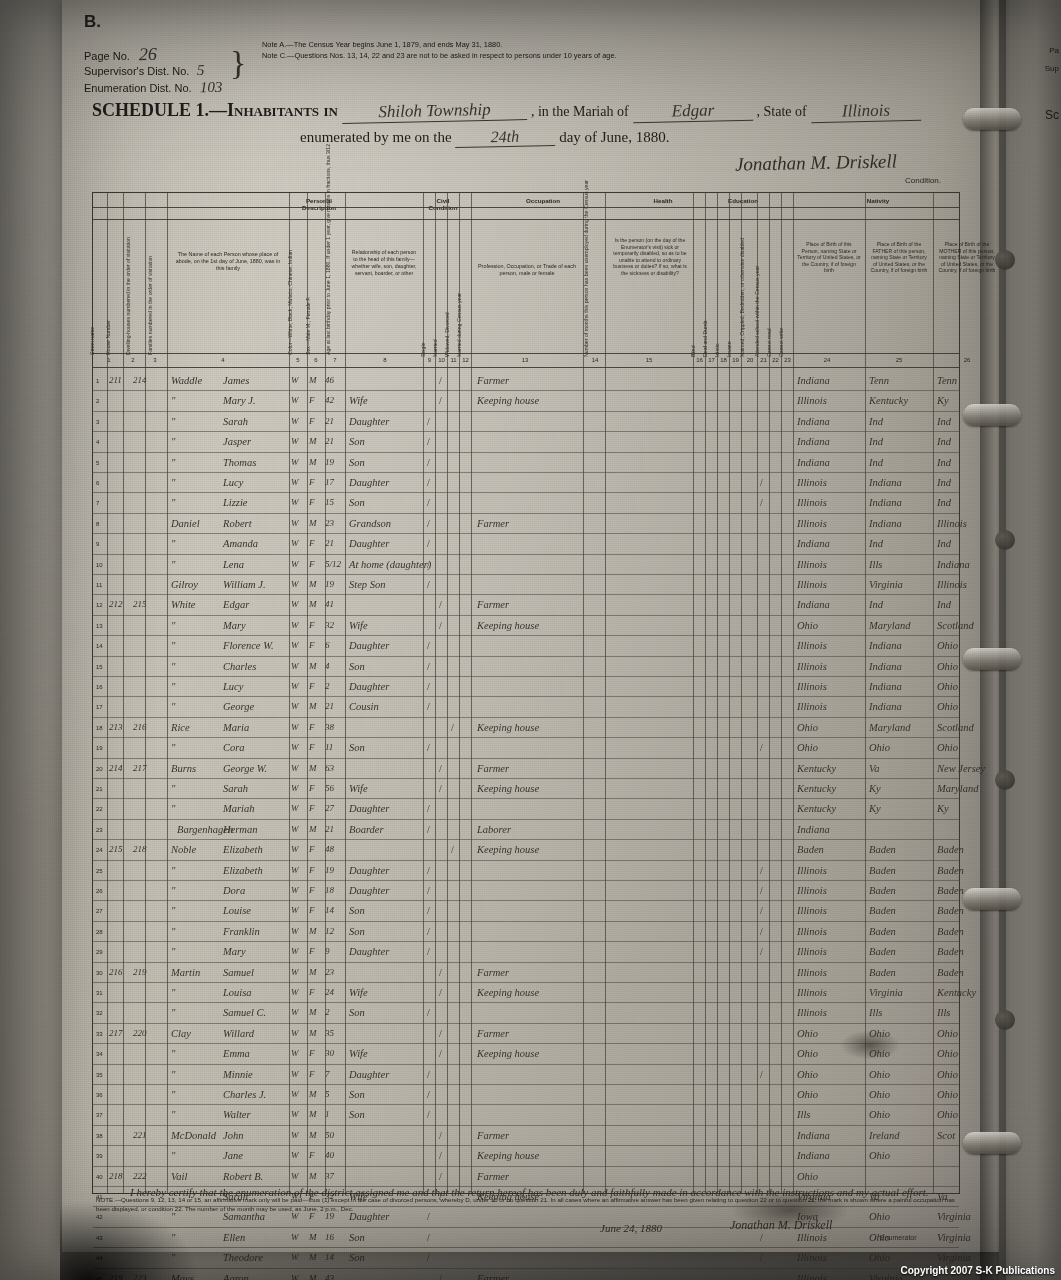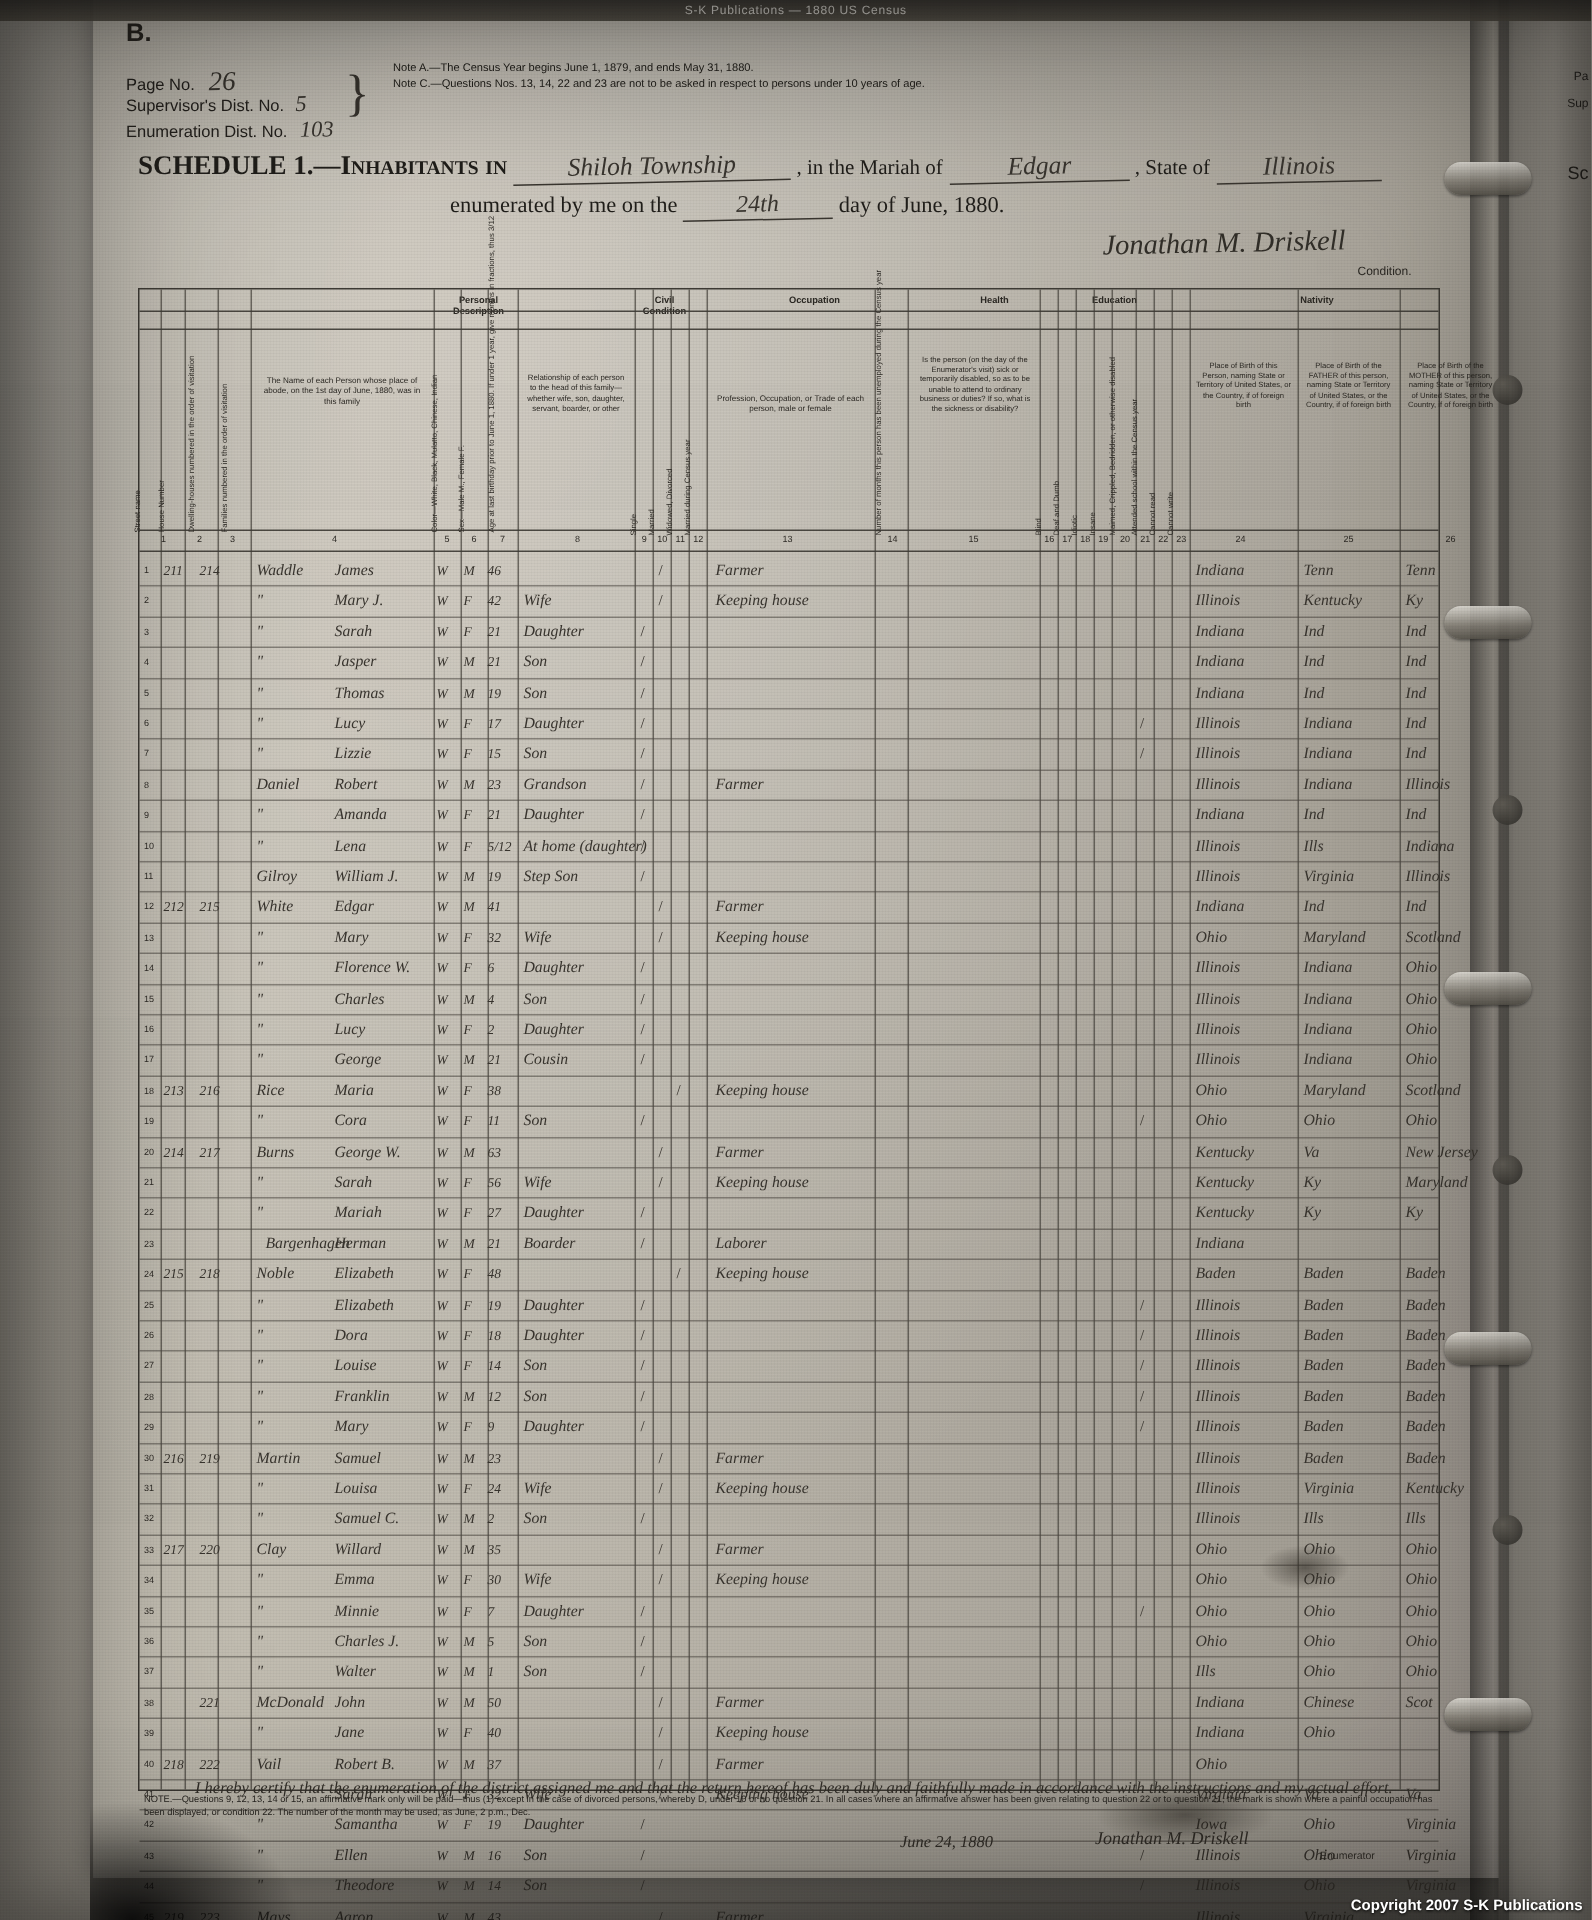--- a/index.html
+++ b/index.html
@@ -178,21 +178,20 @@
   <div class="ring" style="top:404px;"></div>
   <div class="ring" style="top:648px;"></div>
   <div class="ring" style="top:888px;"></div>
   <div class="ring" style="top:1132px;"></div>
 
   <div class="hole" style="top:250px;"></div>
   <div class="hole" style="top:530px;"></div>
   <div class="hole" style="top:770px;"></div>
   <div class="hole" style="top:1010px;"></div>
 
-  <div id="toptitle">S-K Publications  —  1880 US Census</div>
 
   <div class="hdr-b">B.</div>
 
   <div class="meta" style="left:84px;top:44px;">
     <span class="lbl">Page No.</span>
     <span class="hand" style="font-size:18px;margin-left:6px;">26</span>
   </div>
   <div class="meta" style="left:84px;top:62px;">
     <span class="lbl">Supervisor's Dist. No.</span>
     <span class="hand" style="font-size:15px;margin-left:5px;">5</span>
@@ -882,21 +881,21 @@
           <div class="rowno" style="left: 3px; top: 939.8px;">38</div>
           <div class="cell sm" style="left: 40px; top: 936.8px;">221</div>
           <div class="cell " style="left: 78px; top: 936.8px;">McDonald</div>
           <div class="cell " style="left: 130px; top: 936.8px;">John</div>
           <div class="cell sm" style="left: 198px; top: 936.8px;">W</div>
           <div class="cell sm" style="left: 216px; top: 936.8px;">M</div>
           <div class="cell sm" style="left: 232px; top: 936.8px;">50</div>
           <div class="tick" style="left: 346px; top: 936.8px;">/</div>
           <div class="cell " style="left: 384px; top: 936.8px;">Farmer</div>
           <div class="cell " style="left: 704px; top: 936.8px;">Indiana</div>
-          <div class="cell " style="left: 776px; top: 936.8px;">Chinese</div>
+          <div class="cell " style="left: 776px; top: 936.8px;">Ireland</div>
           <div class="cell " style="left: 844px; top: 936.8px;">Scot</div>
         </div>
         <div>
           <div class="rowno" style="left: 3px; top: 960.2px;">39</div>
           <div class="cell " style="left: 78px; top: 957.2px;">"</div>
           <div class="cell " style="left: 130px; top: 957.2px;">Jane</div>
           <div class="cell sm" style="left: 198px; top: 957.2px;">W</div>
           <div class="cell sm" style="left: 216px; top: 957.2px;">F</div>
           <div class="cell sm" style="left: 232px; top: 957.2px;">40</div>
           <div class="tick" style="left: 346px; top: 957.2px;">/</div>

